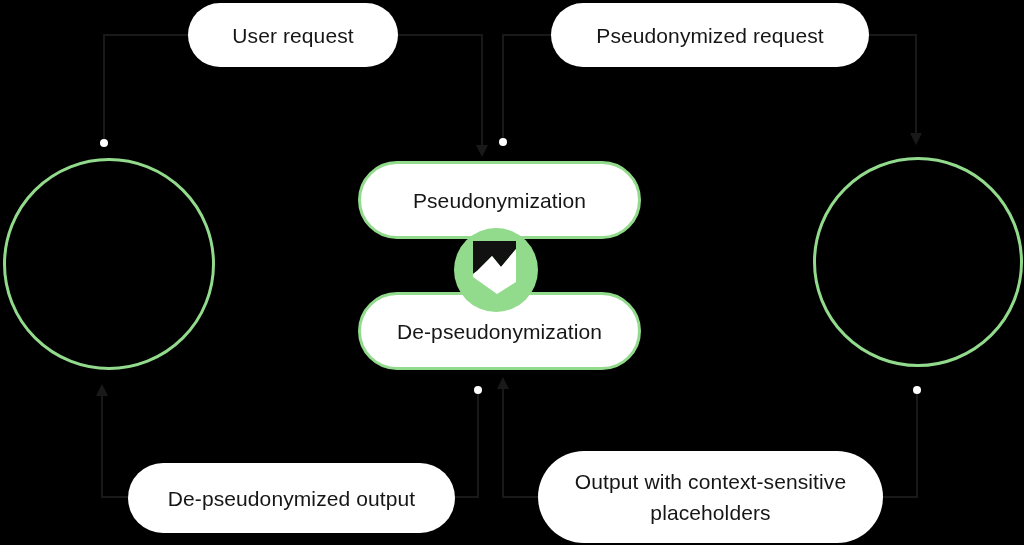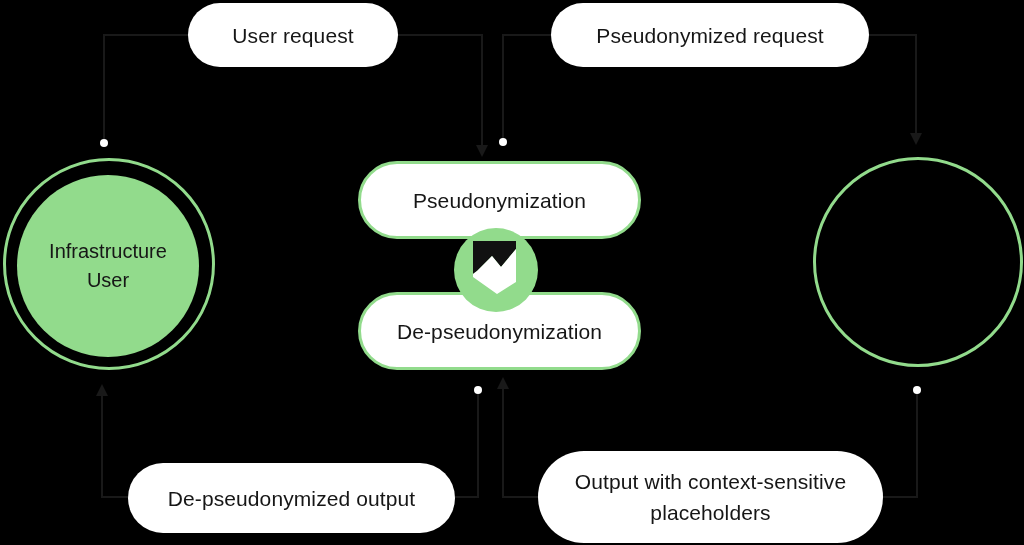--- a/index.html
+++ b/index.html
@@ -70,24 +70,20 @@
   <span class="dot" id="dot-llm-bot"></span>
 
   <div class="pill" id="pill-user-request">
     <span>User request</span>
   </div>
   <div class="pill" id="pill-pseudonymized-req">
     <span>Pseudonymized request</span>
   </div>
 
   <div class="node-ring" id="ring-infra"></div>
-  <div class="node-fill" id="fill-infra">
-    <span>Infrastructure</span>
-    <span>User</span>
-  </div>
 
   <div class="node-ring" id="ring-llm"></div>
 
   <div class="pill bordered" id="pill-de-pseudonymization">
     <span>De-pseudonymization</span>
   </div>
   <div class="pill bordered" id="pill-pseudonymization">
     <span>Pseudonymization</span>
   </div>
 

